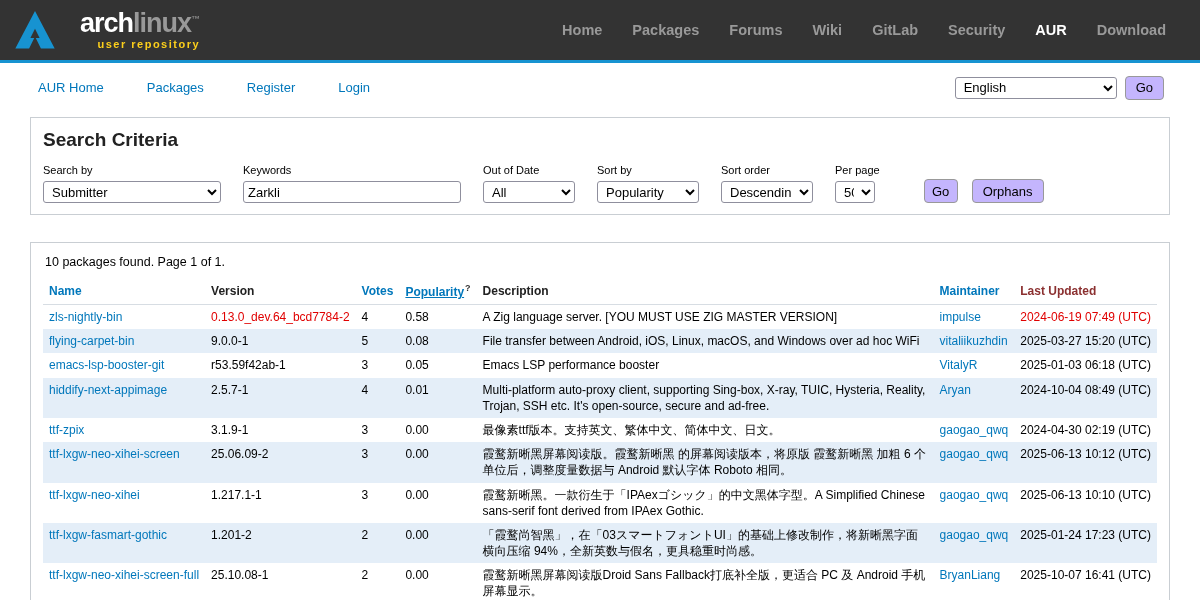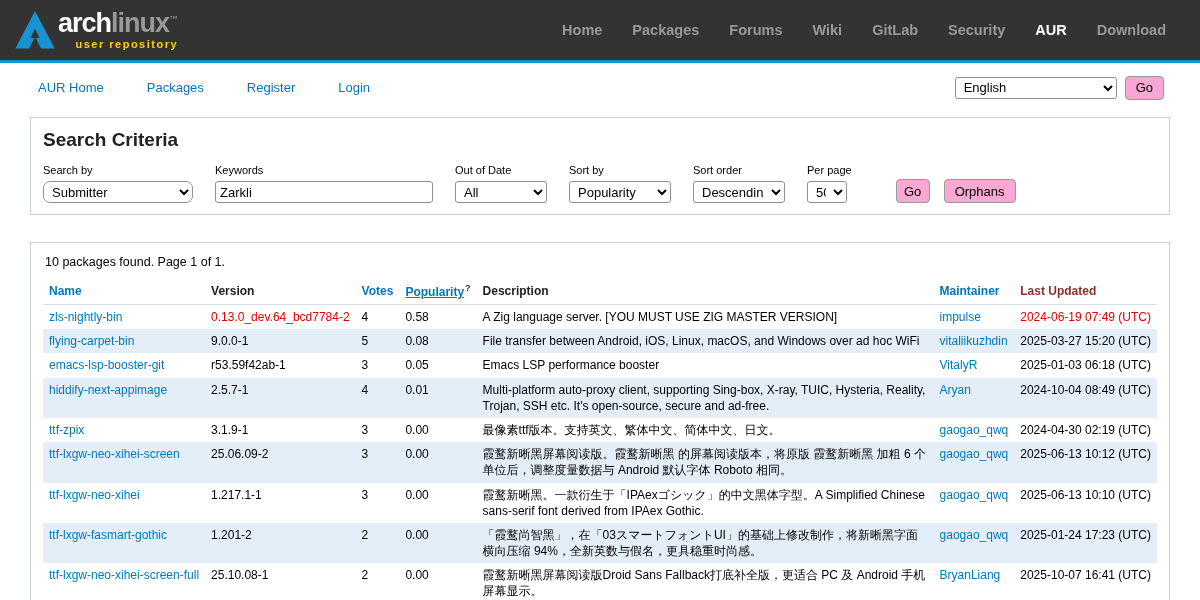--- a/index.html
+++ b/index.html
@@ -14,21 +14,21 @@
   
   .archnavbar {
     height: 60px;
     background: #333333;
     display: flex;
     justify-content: space-between;
     align-items: center;
     padding: 0 34px 0 14px;
   }
   .blueline { height: 3px; background: #1793d1; }
-  .logo { display: flex; align-items: center; gap: 2px; }
+  .logo { display: flex; align-items: center; gap: 24px; }
   .logo-icon svg { display: block; }
   .logo-text { display: flex; flex-direction: column; line-height: 1; }
   .logo-line { font-size: 27px; font-weight: bold; letter-spacing: -1px; }
   .logo-arch { color: #ffffff; }
   .logo-linux { color: #999999; }
   .logo-tm { font-size: 9px; color: #888; vertical-align: super; letter-spacing: 0; }
   .logo-sub {
     color: #fccf1b; font-size: 11px; font-weight: bold;
     letter-spacing: 1.5px; text-align: right; margin-top: 2px;
   }
@@ -48,26 +48,26 @@
 
   select, input[type="text"] {
     font-family: "Liberation Sans", "DejaVu Sans", sans-serif;
     font-size: 13px; height: 22px;
     border: 1px solid #8f8f9d; border-radius: 3px;
     background: #fff; padding: 0 4px; color: #000;
   }
   .btn {
     font-family: "Liberation Sans", "DejaVu Sans", sans-serif;
     font-size: 13px; padding: 3px 10px;
-    background: #f9a8d4; border: 1px solid #999; border-radius: 4px;
+    background: #c4b5fd; border: 1px solid #999; border-radius: 4px;
     color: #000; cursor: pointer; height: 24px; line-height: 1;
   }
 
   .sel-lang { width: 162px; }
-  .sel-searchby { width: 150px; border-radius: 7px; }
+  .sel-searchby { width: 178px; }
   .inp-keywords { width: 218px; }
   .sel-ood { width: 92px; }
   .sel-sortby { width: 102px; }
   .sel-sortorder { width: 92px; }
   .sel-perpage { width: 40px; }
 
   
   .wrap { padding: 5px 30px 0 30px; }
   .box {
     border: 1px solid #c9ced3;

